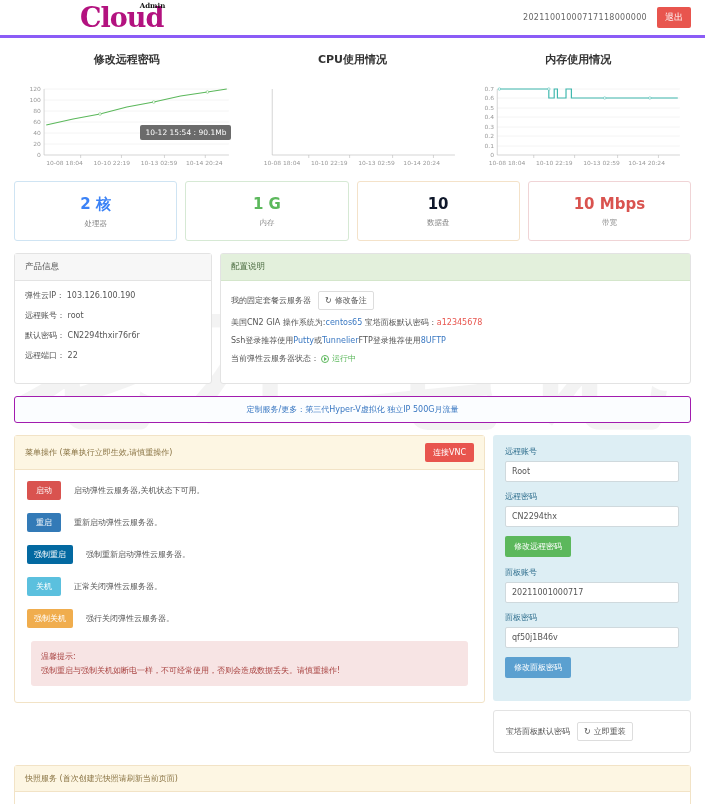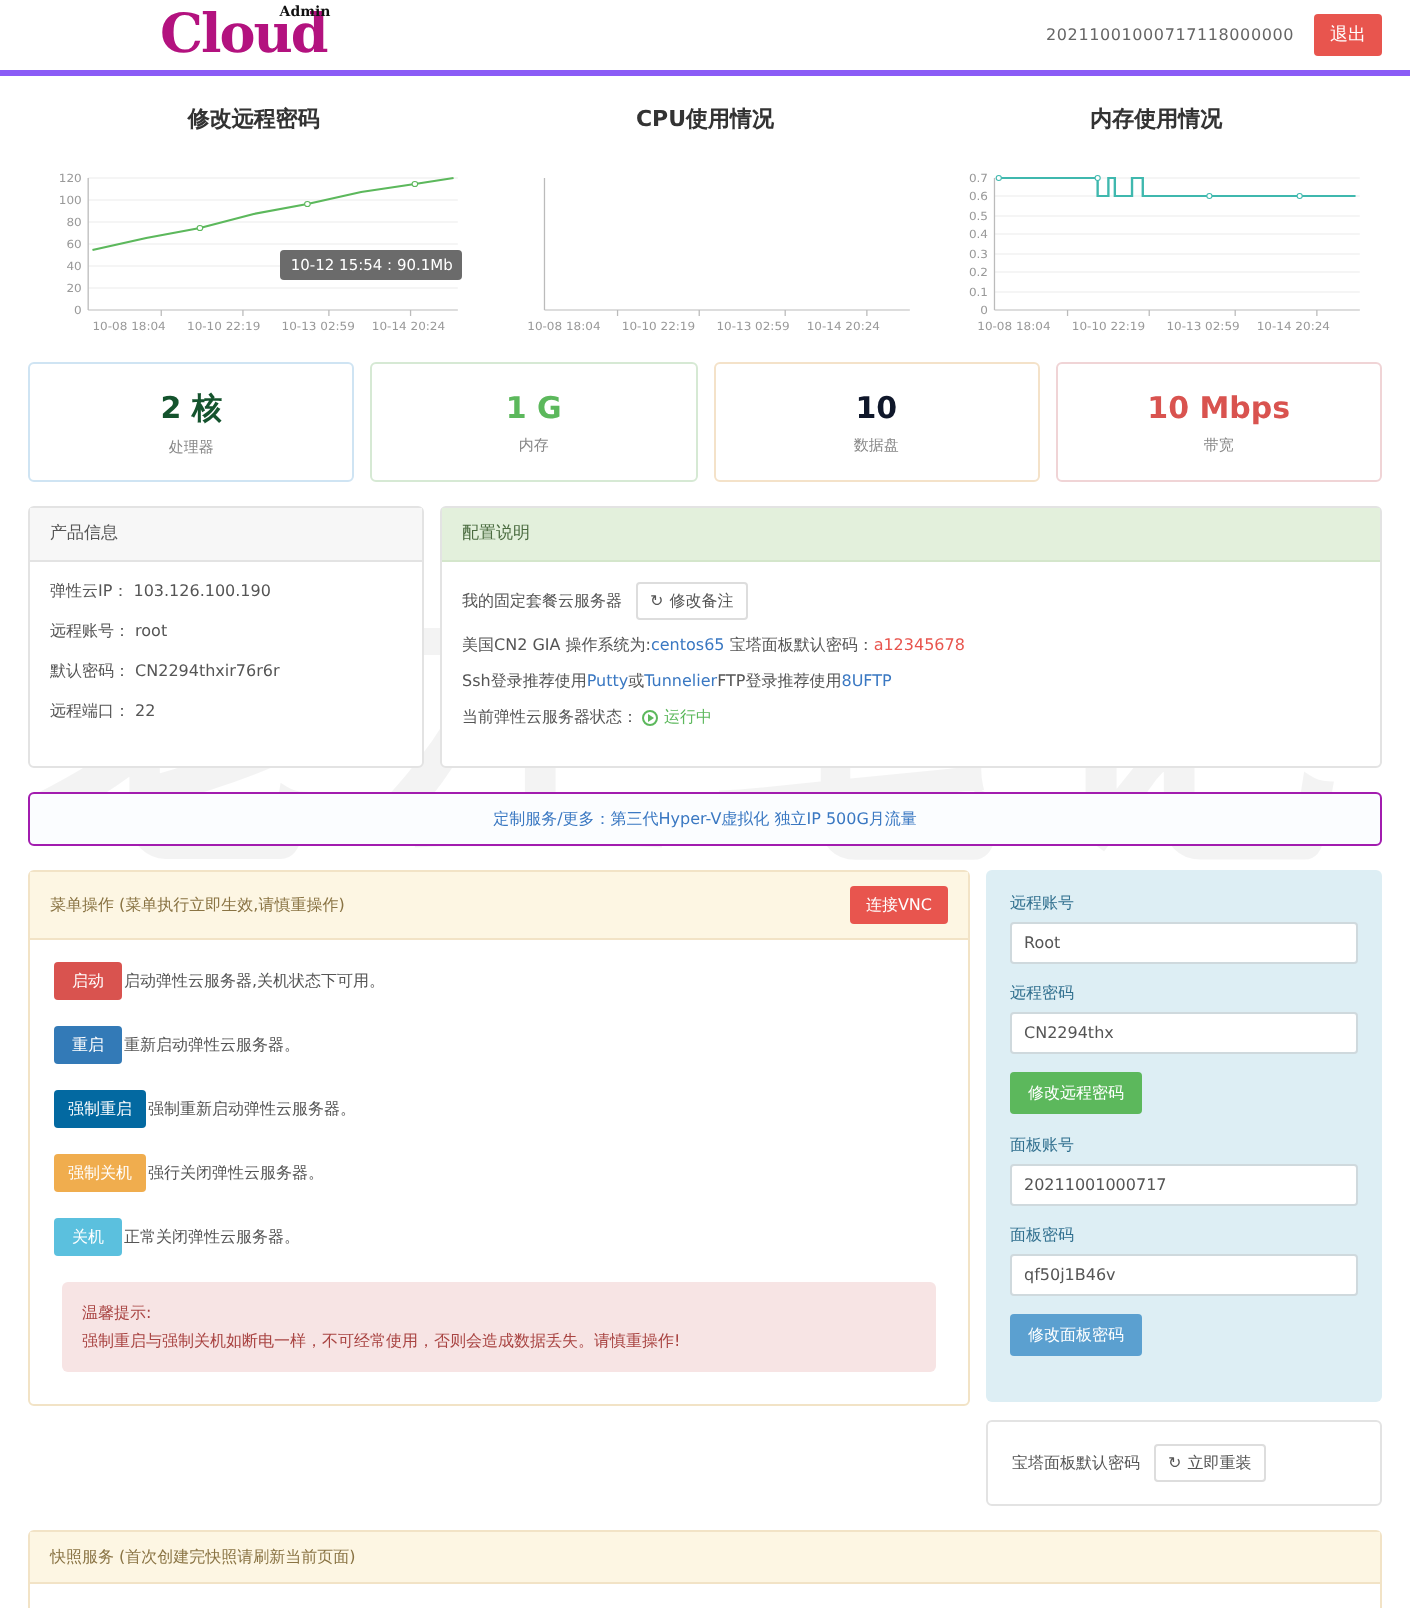--- a/index.html
+++ b/index.html
@@ -67,21 +67,21 @@
   .yt-lbl { font-size:5.6px; fill:#999; font-family:"DejaVu Sans",sans-serif; text-anchor:end; }
 
   
   #spec-row { display:flex; gap:8px; padding:12px 14px 0 14px; }
   .spec-card {
     flex:1; border:1px solid #d7e7f5; border-radius:3px; background:#fff;
     text-align:center; padding:13px 0 11px 0;
   }
   .spec-val { font-size:15px; font-weight:bold; margin-bottom:5px; }
   .spec-lbl { font-size:7.5px; color:#888; }
-  .c-blue  { border-color:#cfe4f3; } .c-blue .spec-val { color:#14532d; }
+  .c-blue  { border-color:#cfe4f3; } .c-blue .spec-val { color:#3b82f6; }
   .c-green { border-color:#d6e9d4; } .c-green .spec-val { color:#5cb85c; }
   .c-orange{ border-color:#f4e2c9; } .c-orange .spec-val { color:#0f172a; }
   .c-red   { border-color:#f0d4d6; } .c-red .spec-val { color:#d9534f; }
 
   
   #info-row { display:flex; gap:8px; padding:12px 14px 0 14px; }
   .panel { border:1px solid #e3e3e3; border-radius:3px; background:#fff; }
   .panel-head {
     font-size:8.5px; color:#555; padding:7px 10px;
     border-bottom:1px solid #e3e3e3; background:#f7f7f7;
@@ -125,21 +125,21 @@
   }
   #vnc-btn {
     margin-left:auto; background:#e8554e; color:#fff; border:none; border-radius:2px;
     font-size:8px; padding:4px 8px; cursor:pointer;
     font-family:"DejaVu Sans","Liberation Sans",sans-serif;
   }
   #ops-body { padding:11px 12px 6px 12px; }
   .op-line { display:flex; align-items:center; margin-bottom:13px; }
   .op-btn {
     border:none; border-radius:2px; color:#fff; font-size:8px;
-    padding:4px 7px; min-width:34px; cursor:pointer; margin-right:1px;
+    padding:4px 7px; min-width:34px; cursor:pointer; margin-right:13px;
     font-family:"DejaVu Sans","Liberation Sans",sans-serif;
   }
   .op-desc { font-size:8px; color:#555; }
   .b-start   { background:#d9534f; }
   .b-restart { background:#337ab7; }
   .b-frestart{ background:#0369a1; }
   .b-stop    { background:#5bc0de; }
   .b-fstop   { background:#f0ad4e; }
   #warn-box {
     margin:6px 4px 10px 4px; background:#f7e4e4; border-radius:3px;
@@ -399,26 +399,26 @@
         </div>
         <div class="op-line">
           <button class="op-btn b-restart">重启</button>
           <span class="op-desc">重新启动弹性云服务器。</span>
         </div>
         <div class="op-line">
           <button class="op-btn b-frestart">强制重启</button>
           <span class="op-desc">强制重新启动弹性云服务器。</span>
         </div>
         <div class="op-line">
+          <button class="op-btn b-stop">关机</button>
+          <span class="op-desc">正常关闭弹性云服务器。</span>
+        </div>
+        <div class="op-line">
           <button class="op-btn b-fstop">强制关机</button>
           <span class="op-desc">强行关闭弹性云服务器。</span>
-        </div>
-        <div class="op-line">
-          <button class="op-btn b-stop">关机</button>
-          <span class="op-desc">正常关闭弹性云服务器。</span>
         </div>
         <div id="warn-box">
           <div>温馨提示:</div>
           <div>强制重启与强制关机如断电一样，不可经常使用，否则会造成数据丢失。请慎重操作!</div>
         </div>
       </div>
     </div>
 
     <div id="pw-col">
       <div id="pw-panel">

